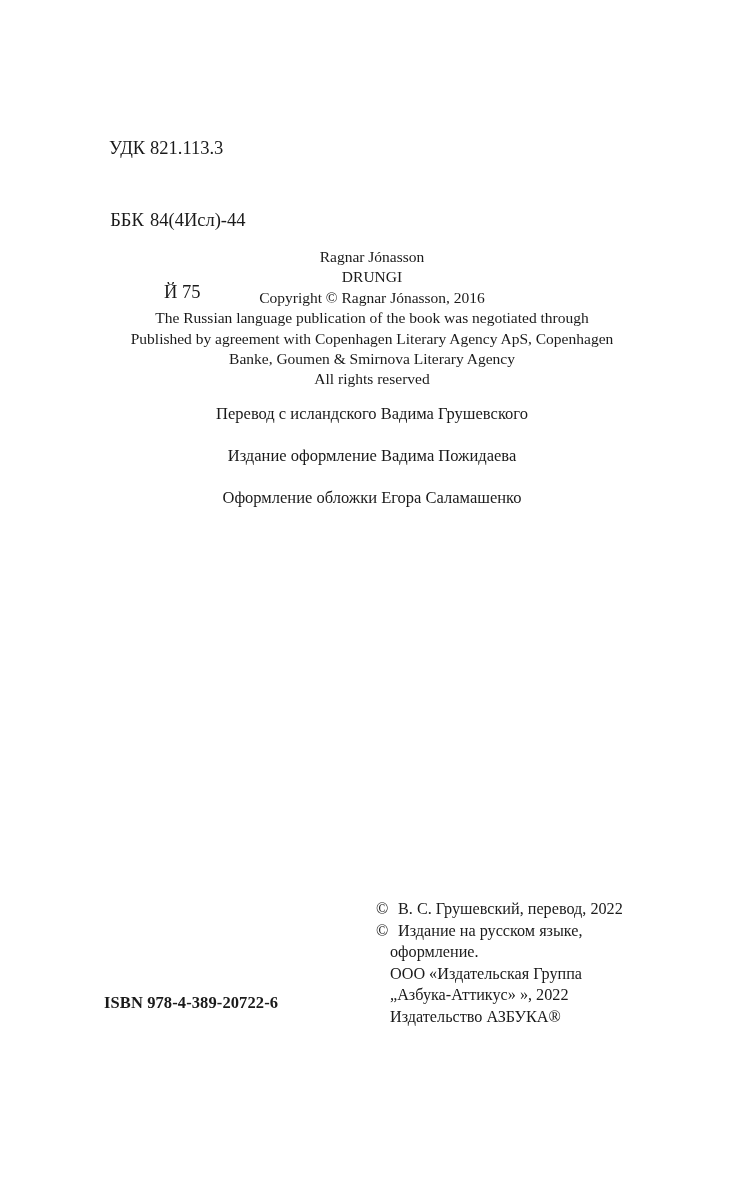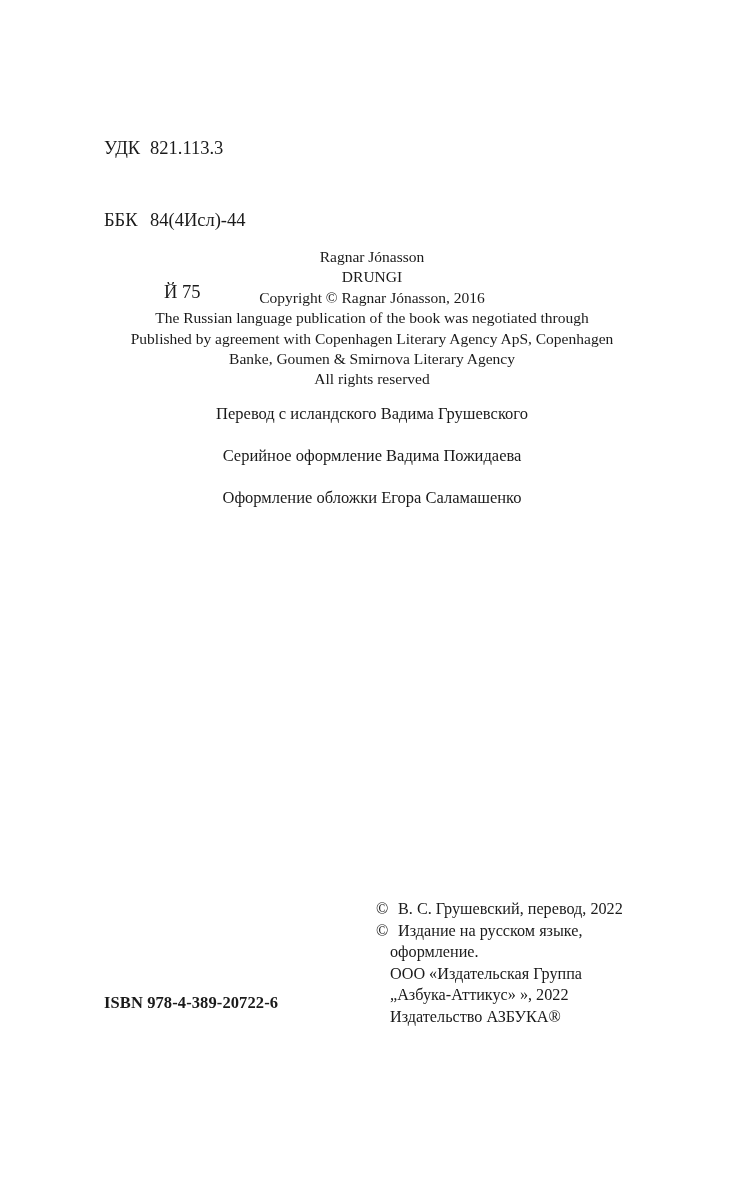--- a/index.html
+++ b/index.html
@@ -30,20 +30,21 @@
     line-height: 24px;
     white-space: pre;
   }
   .class-line {
     display: block;
     font-family: "Liberation Serif", serif;
   }
   .class-line .lbl {
     display: inline-block;
     width: 46px;
+    text-align: center;
   }
   .class-line.indent {
     padding-left: 60px;
   }
 
   
   .credits {
     position: absolute;
     left: 0;
     top: 247px;
@@ -123,21 +124,21 @@
     <span class="line">DRUNGI</span>
     <span class="line">Copyright © Ragnar Jónasson, 2016</span>
     <span class="line">The Russian language publication of the book was negotiated through</span>
     <span class="line">Published by agreement with Copenhagen Literary Agency ApS, Copenhagen</span>
     <span class="line">Banke, Goumen &amp; Smirnova Literary Agency</span>
     <span class="line">All rights reserved</span>
   </div>
 
   <div class="ru-credits">
     <span class="ru-line">Перевод с исландского Вадима Грушевского</span>
-    <span class="ru-line">Серийное оформление Вадима Пожидаева</span>
+    <span class="ru-line">Издание оформление Вадима Пожидаева</span>
     <span class="ru-line">Оформление обложки Егора Саламашенко</span>
   </div>
 
   <div class="copyright">
     <div class="cp-row">
       <span class="cp-sym">©</span>
       <span class="cp-text">В. С. Грушевский, перевод, 2022</span>
     </div>
     <div class="cp-row">
       <span class="cp-sym">©</span>

